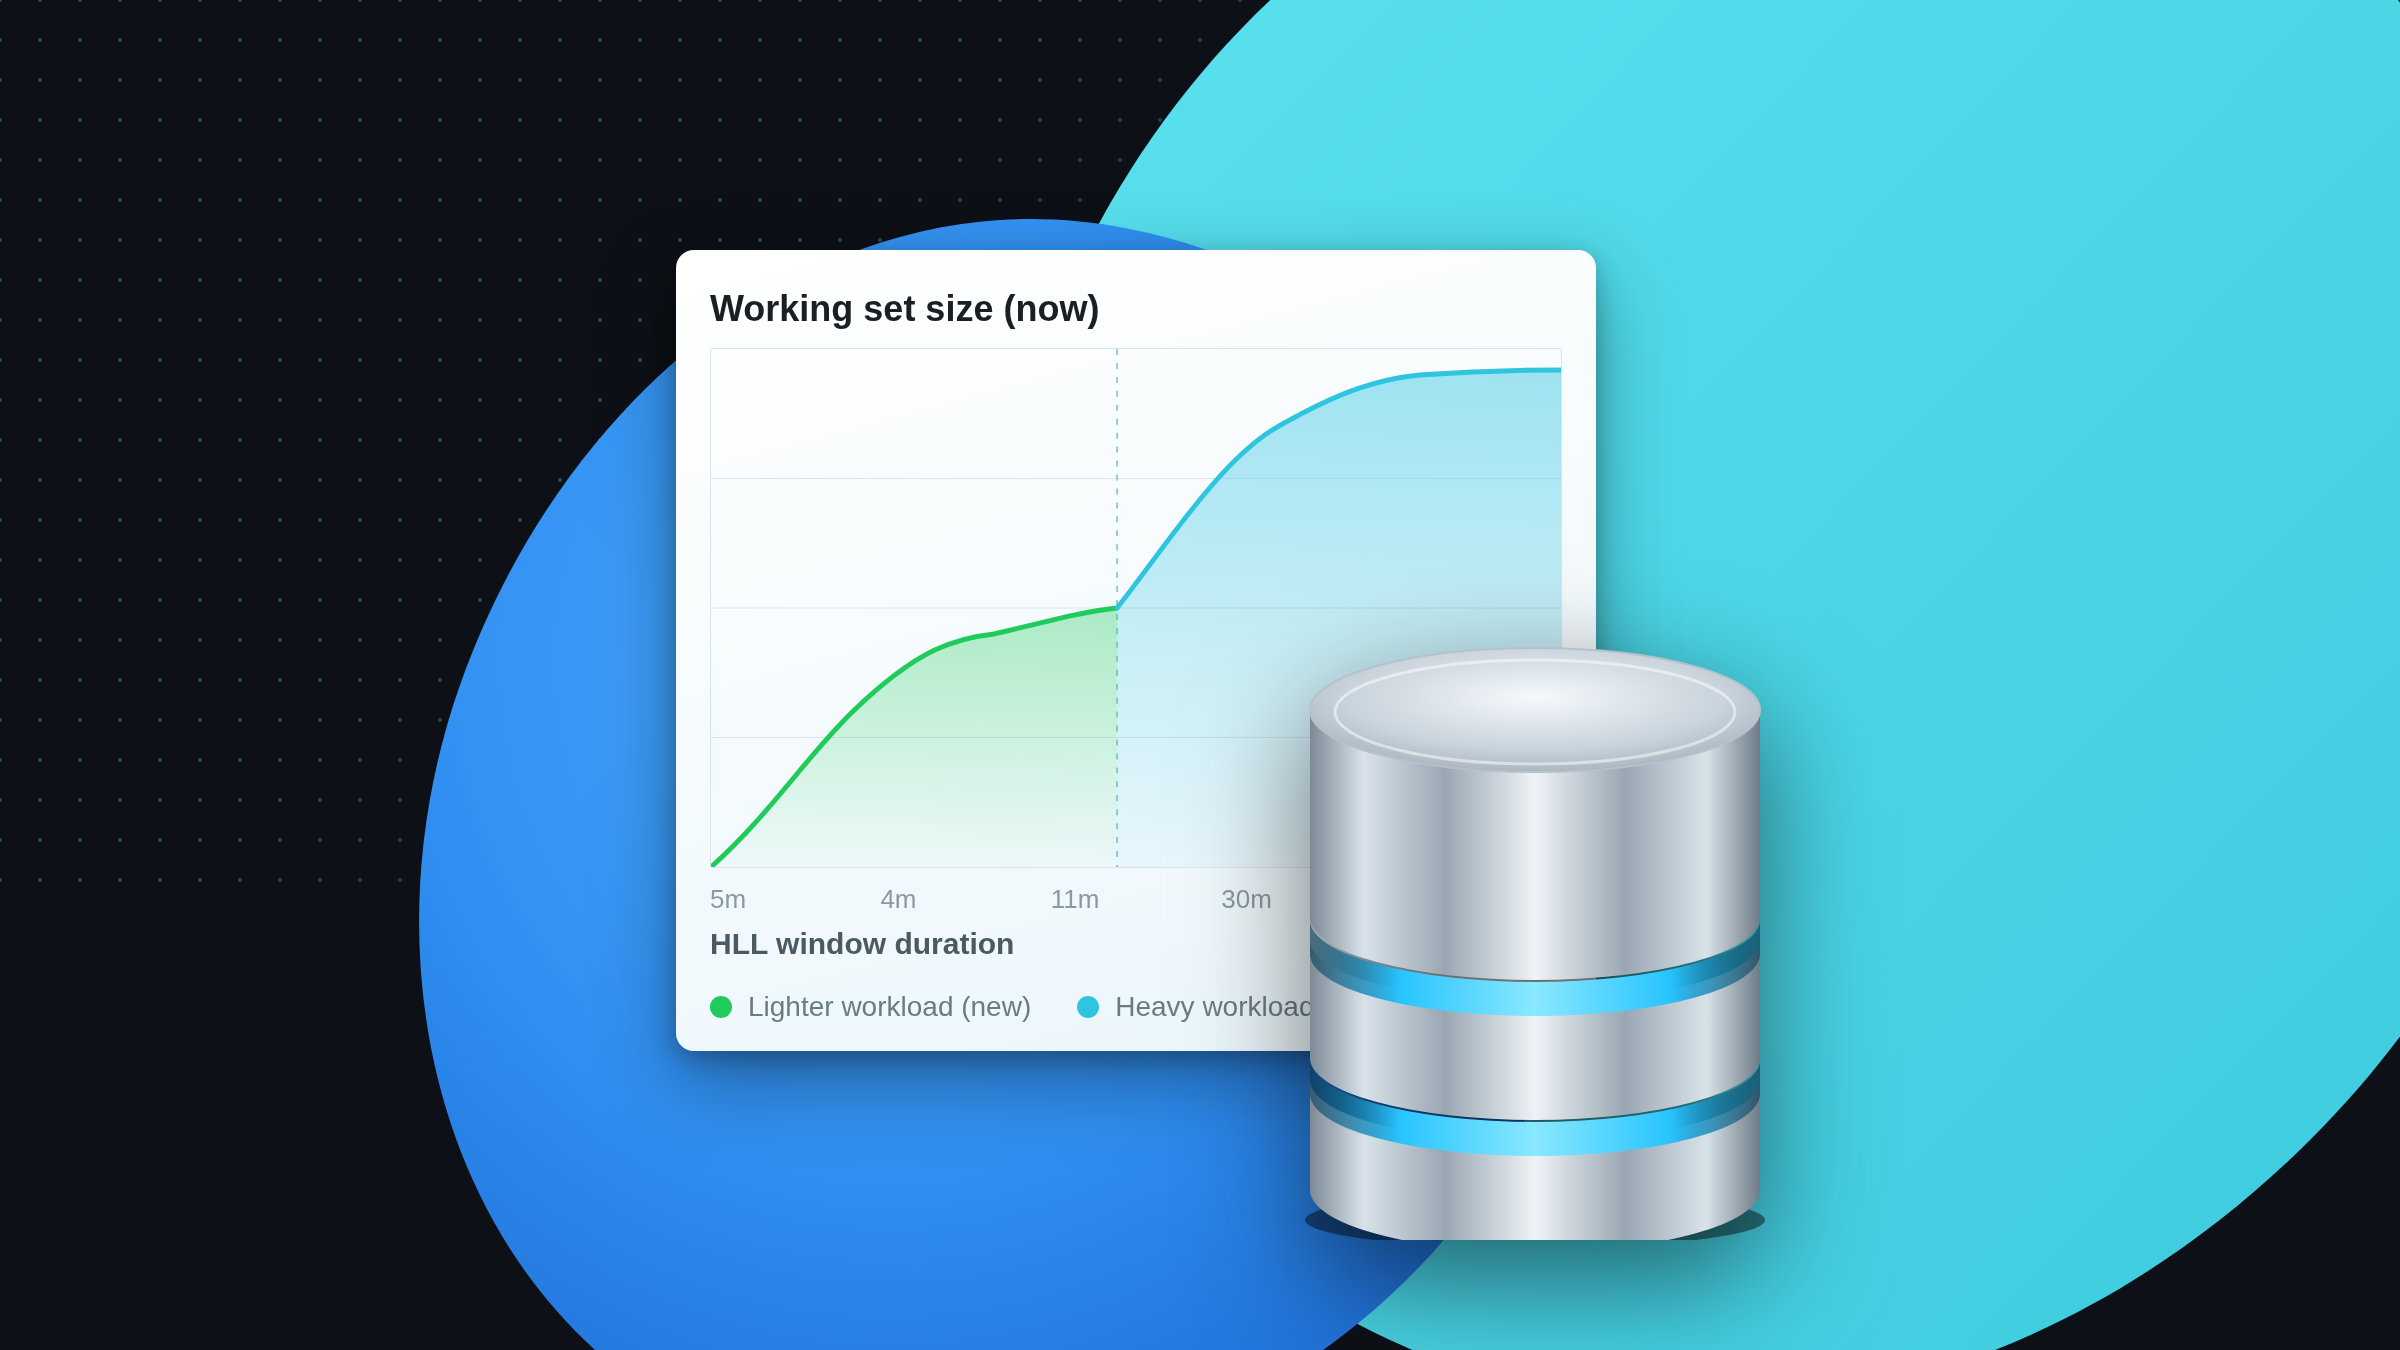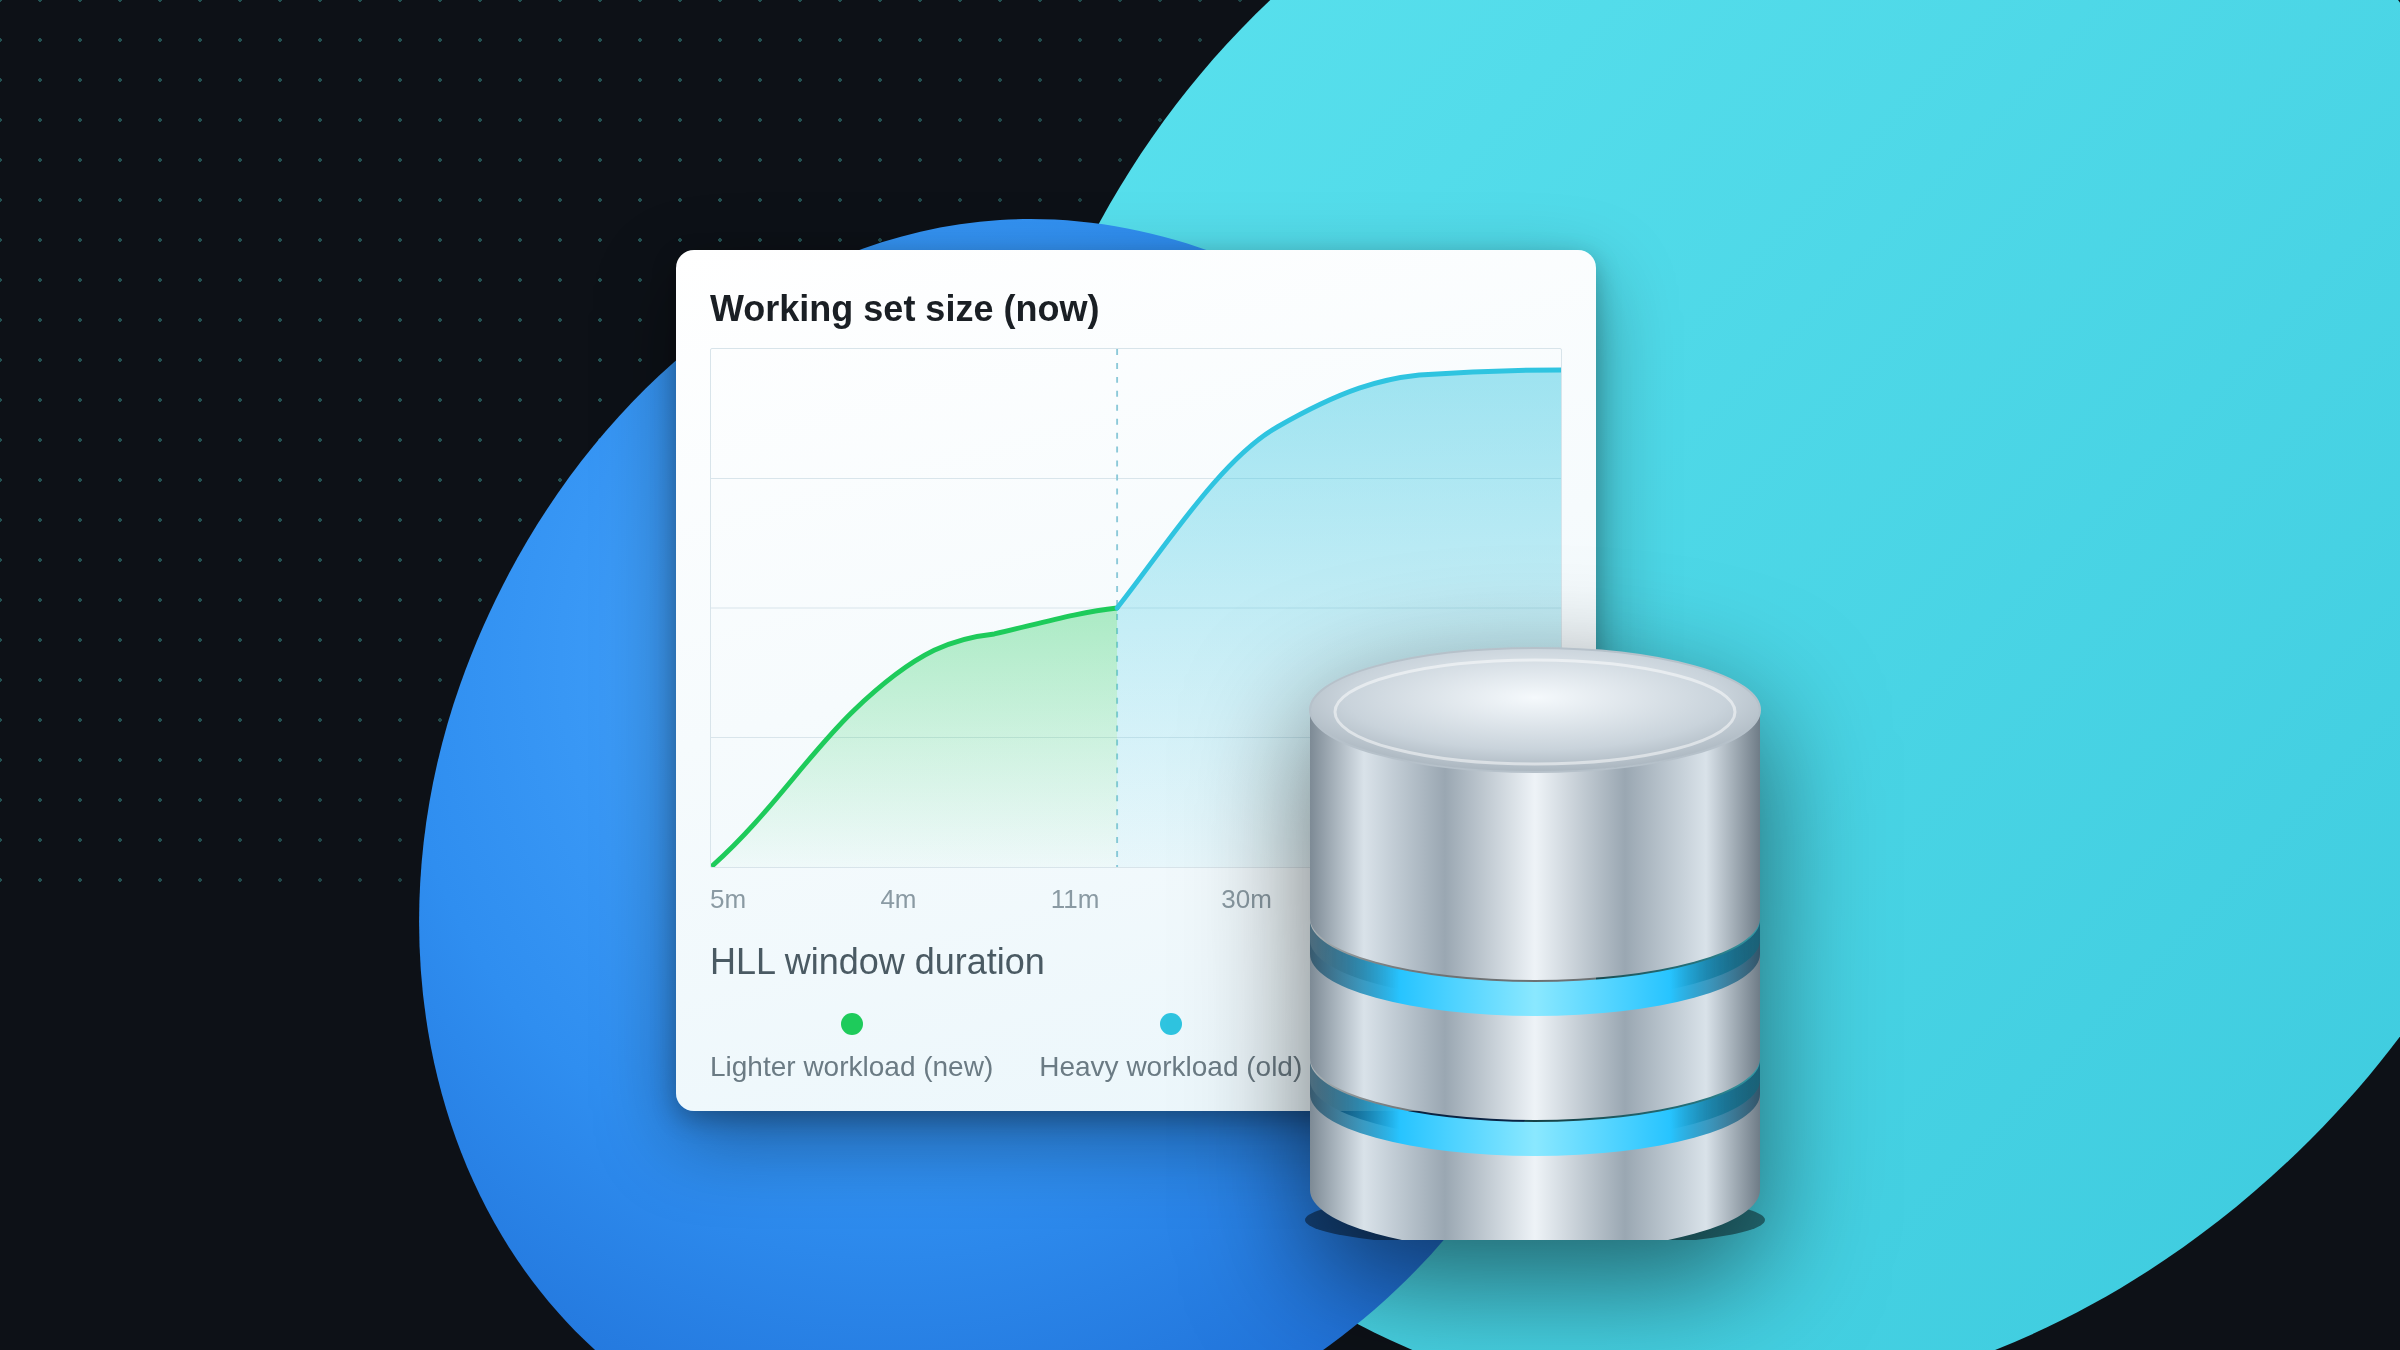--- a/index.html
+++ b/index.html
@@ -58,33 +58,34 @@
   .plot svg { width: 100%; height: 100%; display: block; }
   .xticks {
     display: flex;
     width: 100%;
     margin-top: 16px;
     color: #8a9aa3;
     font-size: 26px;
   }
   .xticks span { flex: 1; text-align: left; }
   .xlabel {
-    margin-top: 26px;
-    font-size: 36px;
+    margin-top: 12px;
+    font-size: 30px;
     color: #4a5a63;
+    font-weight: bold;
   }
   .legend {
     margin-top: 30px;
     display: flex;
     gap: 46px;
     align-items: center;
     font-size: 28px;
     color: #6b7b84;
   }
-  .legend-item { display: flex; align-items: center; gap: 16px; flex-direction: column; }
+  .legend-item { display: flex; align-items: center; gap: 16px; }
   .swatch {
     width: 22px; height: 22px; border-radius: 50%;
   }
 
   
   .db {
     position: absolute;
     left: 1290px; top: 620px;
     width: 490px; height: 620px;
     filter: drop-shadow(0 40px 60px rgba(0,0,0,0.55));

